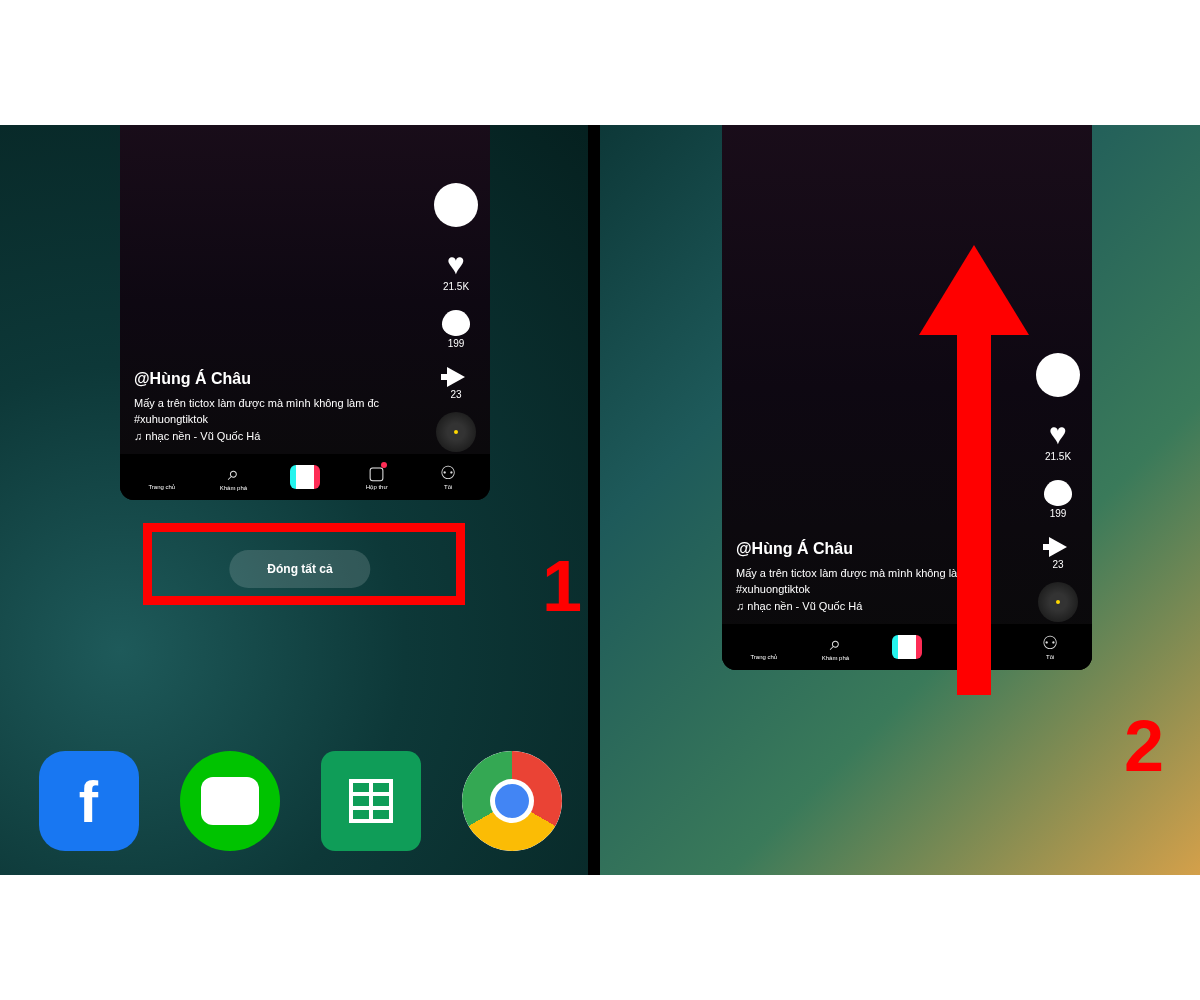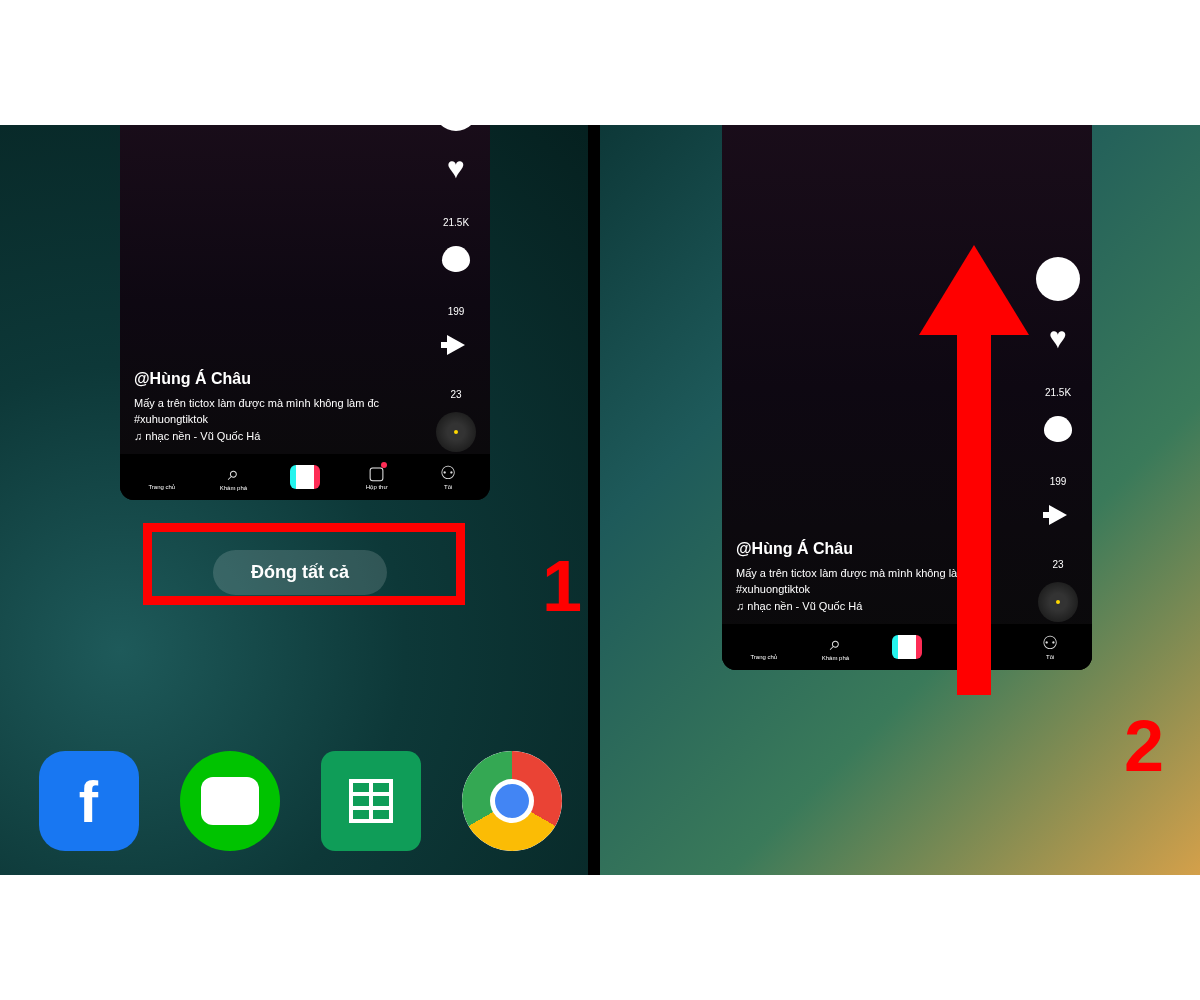--- a/index.html
+++ b/index.html
@@ -89,21 +89,20 @@
   height: 44px;
   border-radius: 50%;
   background: #fff;
   margin-bottom: 14px;
 }
 .act {
   display: flex;
   flex-direction: column;
   align-items: center;
   margin-bottom: 10px;
-  gap: 32px;
 }
 .act-icon { font-size: 28px; line-height: 1; }
 .act-text { font-size: 10px; margin-top: 2px; color: #fff; }
 .heart::before { content: "♥"; color: #fff; font-size: 30px; }
 .comment-icon {
   width: 28px;
   height: 26px;
   background: #fff;
   border-radius: 50% 50% 50% 50% / 55% 55% 45% 45%;
   position: relative;
@@ -194,21 +193,21 @@
 .inbox-icon::before { content: "▢"; font-size: 18px; color: #ddd; }
 .inbox-dot::after { content: ""; position: absolute; top: -2px; right: -2px; width: 6px; height: 6px; background: #fe2c55; border-radius: 50%; }
 .profile-icon::before { content: "⚇"; font-size: 18px; color: #ddd; }
 .close-all-btn {
   position: absolute;
   left: 50%;
   transform: translateX(-50%);
   top: 425px;
   background: rgba(255,255,255,0.15);
   color: #fff;
-  font-size: 18px;
+  font-size: 12px;
   font-weight: 600;
   padding: 12px 38px;
   border-radius: 28px;
   border: none;
 }
 .red-box {
   position: absolute;
   left: 143px;
   top: 398px;
   width: 322px;

